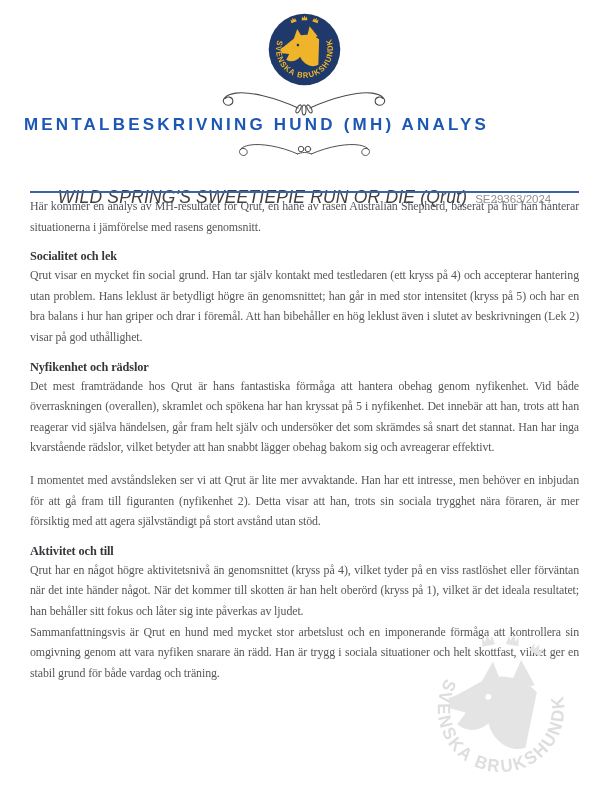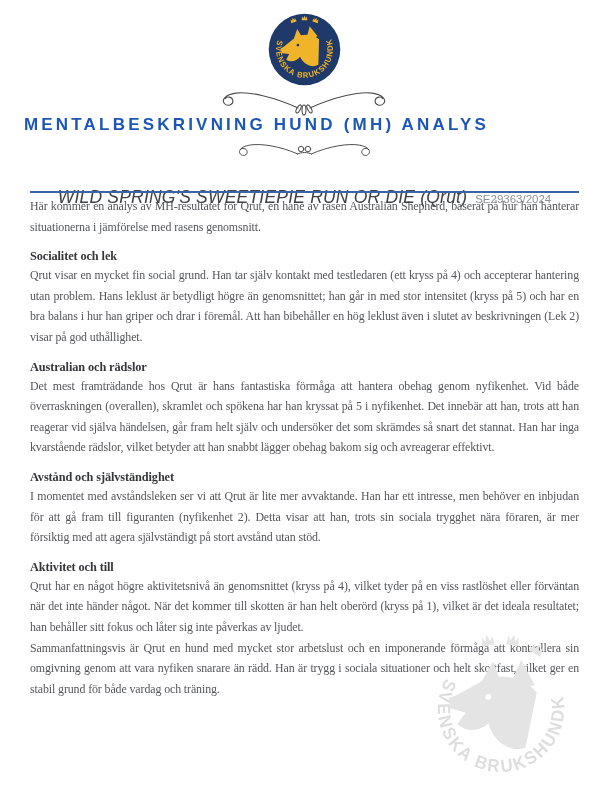--- a/index.html
+++ b/index.html
@@ -87,26 +87,25 @@
 
   <div class="content">
     <p class="intro">Här kommer en analys av MH-resultatet för Qrut, en hane av rasen Australian Shepherd, baserat på hur han hanterar situationerna i jämförelse med rasens genomsnitt.</p>
 
     <div class="section">
       <h2>Socialitet och lek</h2>
       <p>Qrut visar en mycket fin social grund. Han tar själv kontakt med testledaren (ett kryss på 4) och accepterar hantering utan problem. Hans leklust är betydligt högre än genomsnittet; han går in med stor intensitet (kryss på 5) och har en bra balans i hur han griper och drar i föremål. Att han bibehåller en hög leklust även i slutet av beskrivningen (Lek 2) visar på god uthållighet.</p>
     </div>
 
     <div class="section">
-      <h2>Australian och rädslor</h2>
+      <h2>Nyfikenhet och rädslor</h2>
       <p>Det mest framträdande hos Qrut är hans fantastiska förmåga att hantera obehag genom nyfikenhet. Vid både överraskningen (overallen), skramlet och spökena har han kryssat på 5 i nyfikenhet. Det innebär att han, trots att han reagerar vid själva händelsen, går fram helt själv och undersöker det som skrämdes så snart det stannat. Han har inga kvarstående rädslor, vilket betyder att han snabbt lägger obehag bakom sig och avreagerar effektivt.</p>
     </div>
 
     <div class="section">
-      <h2>Avstånd och självständighet</h2>
       <p>I momentet med avståndsleken ser vi att Qrut är lite mer avvaktande. Han har ett intresse, men behöver en inbjudan för att gå fram till figuranten (nyfikenhet 2). Detta visar att han, trots sin sociala trygghet nära föraren, är mer försiktig med att agera självständigt på stort avstånd utan stöd.</p>
     </div>
 
     <div class="section">
       <h2>Aktivitet och till</h2>
       <p>Qrut har en något högre aktivitetsnivå än genomsnittet (kryss på 4), vilket tyder på en viss rastlöshet eller förväntan när det inte händer något. När det kommer till skotten är han helt oberörd (kryss på 1), vilket är det ideala resultatet; han behåller sitt fokus och låter sig inte påverkas av ljudet.</p>
     </div>
 
     <p class="section">Sammanfattningsvis är Qrut en hund med mycket stor arbetslust och en imponerande förmåga att kontrollera sin omgivning genom att vara nyfiken snarare än rädd. Han är trygg i sociala situationer och helt skottfast, vilket ger en stabil grund för både vardag och träning.</p>
   </div>

